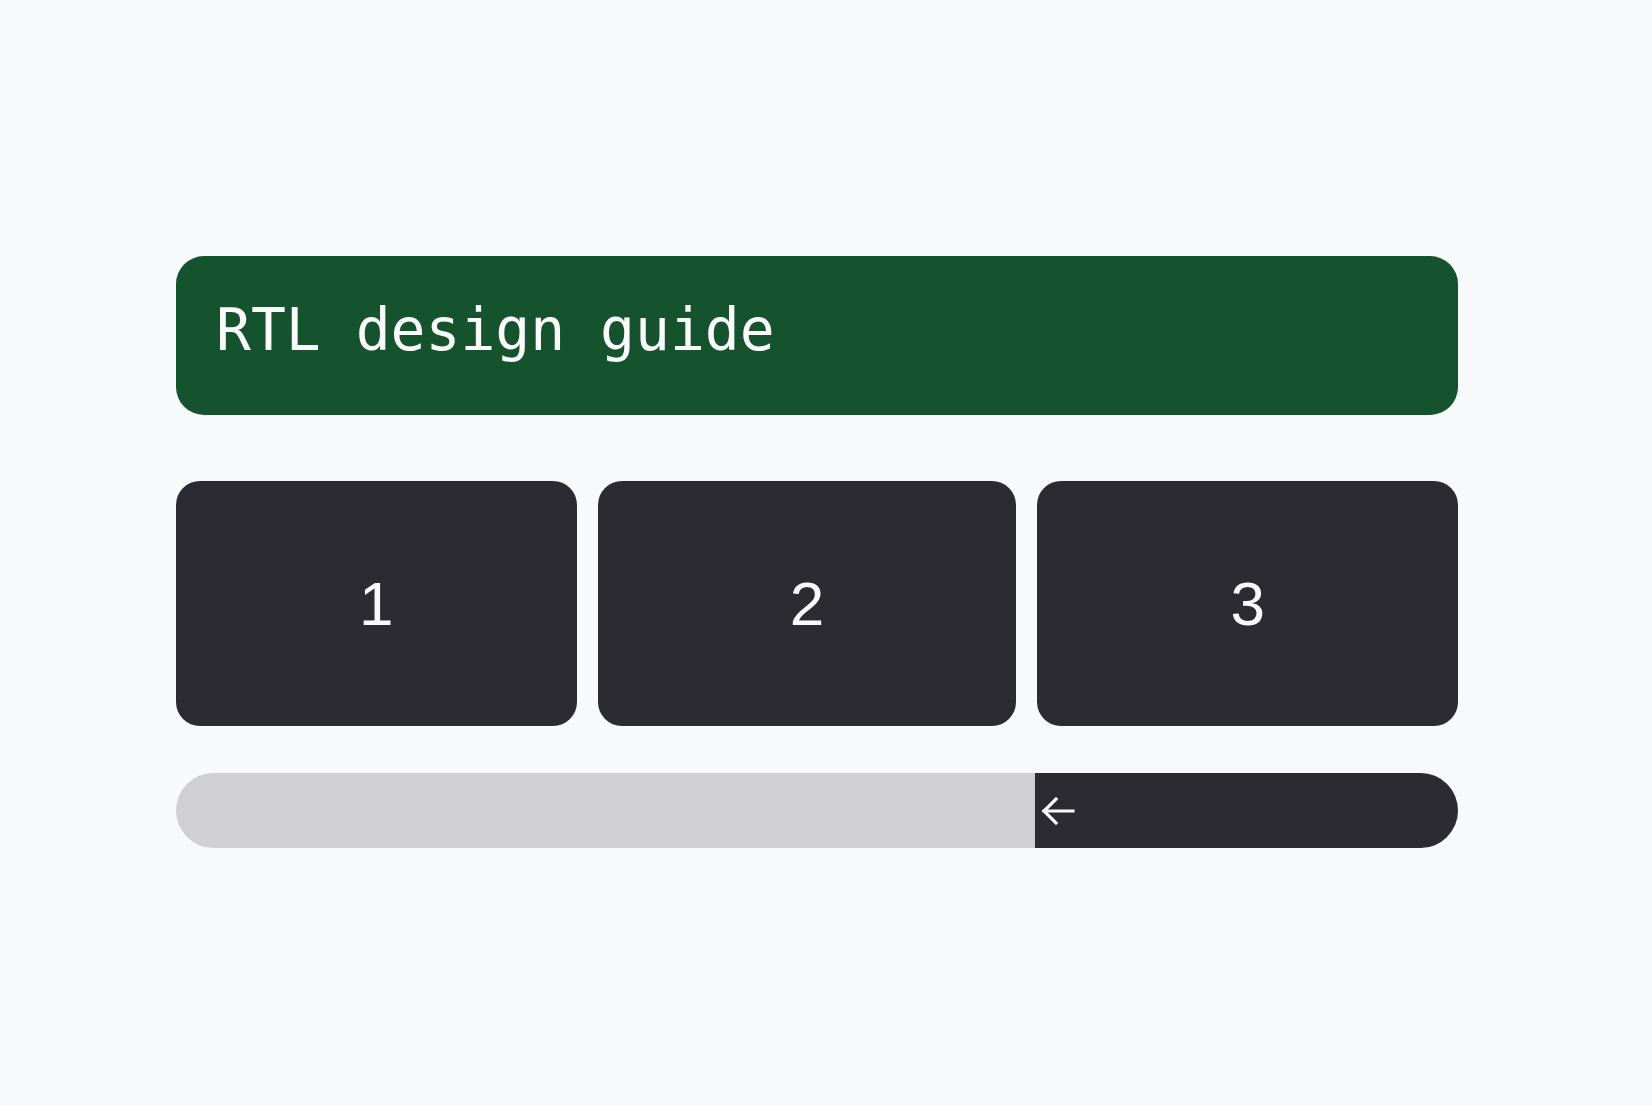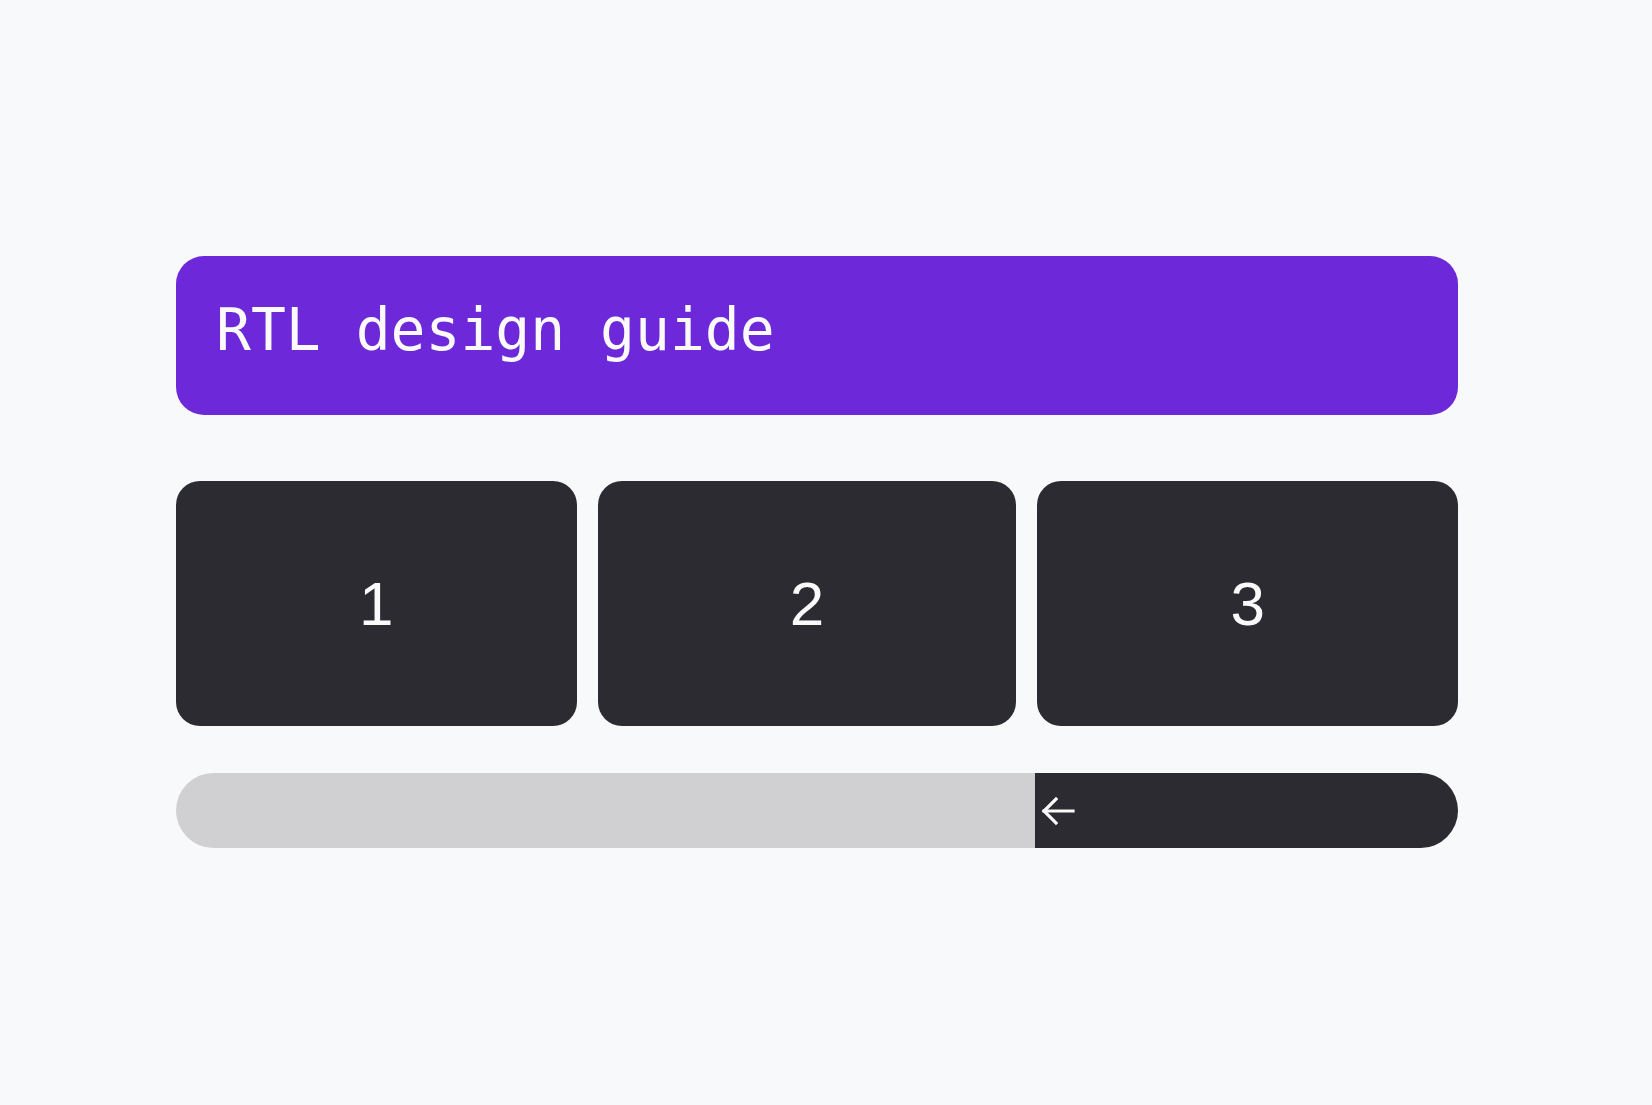--- a/index.html
+++ b/index.html
@@ -27,21 +27,21 @@
     left: 176px;
     top: 256px;
     width: 1282px;
   }
 
   
   .header-bar {
     box-sizing: border-box;
     width: 1282px;
     height: 159px;
-    background: #6d28d9;
+    background: #14532d;
     border-radius: 28px;
     display: flex;
     align-items: center;
     justify-content: flex-end;
     padding: 0 68px 12px 40px;
     direction: rtl;
   }
   .header-title {
     font-family: "DejaVu Sans Mono", "Liberation Mono", monospace;
     font-size: 58px;

